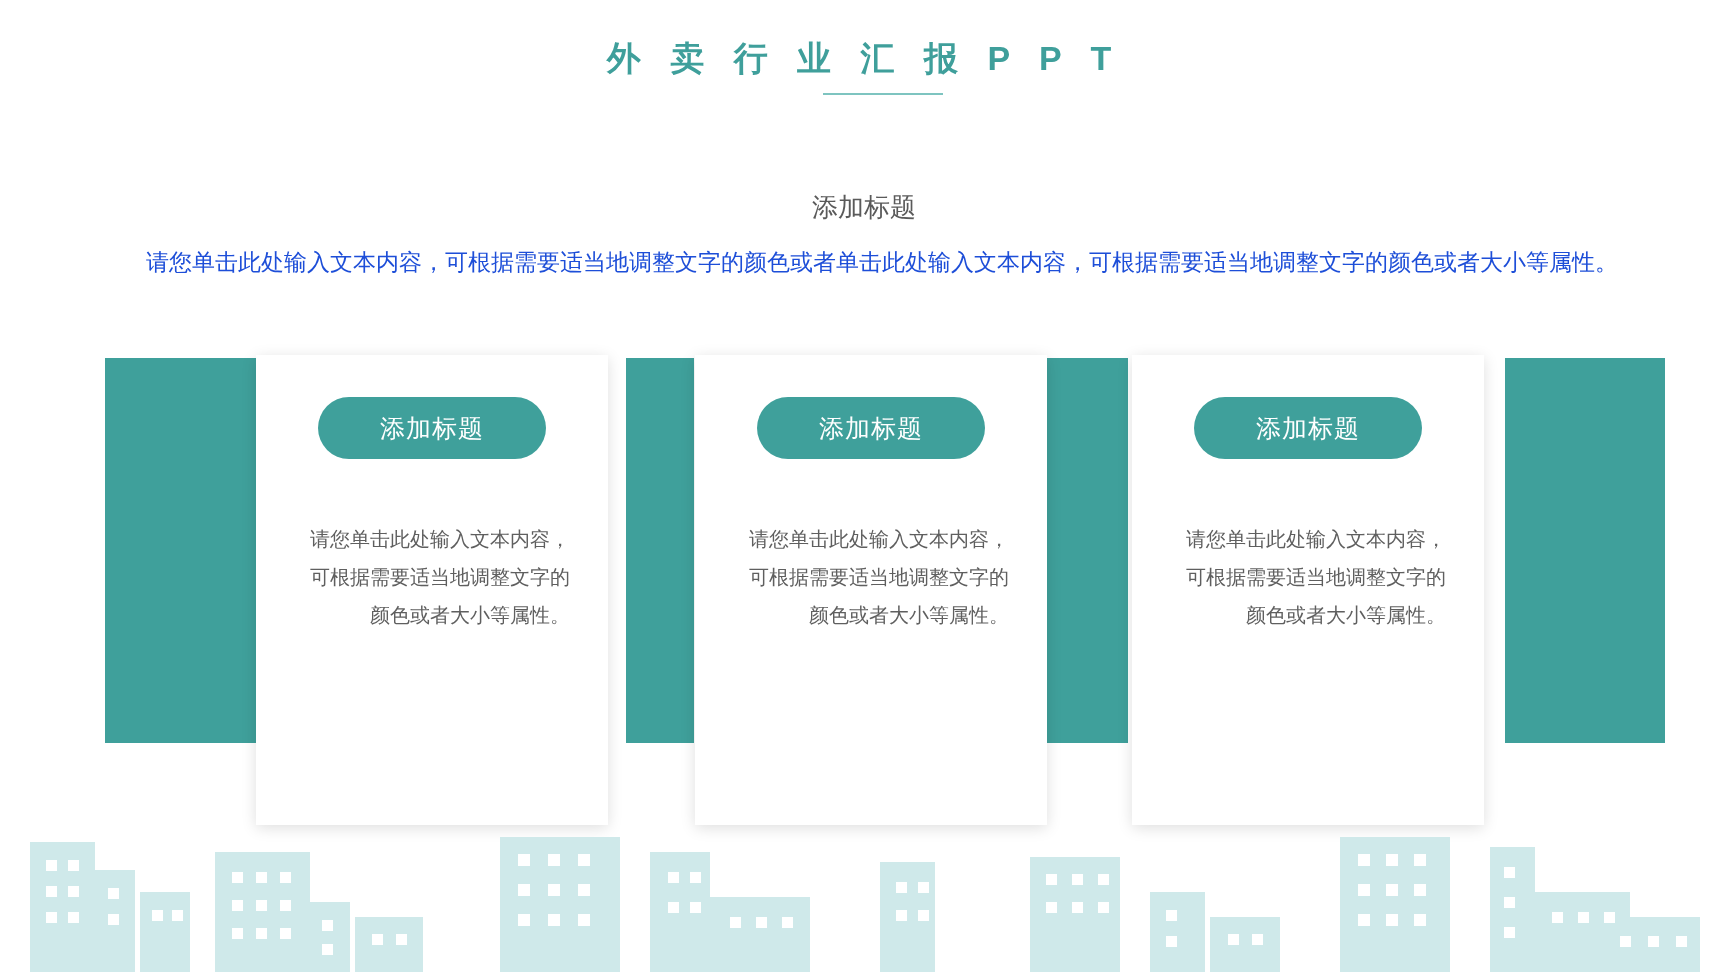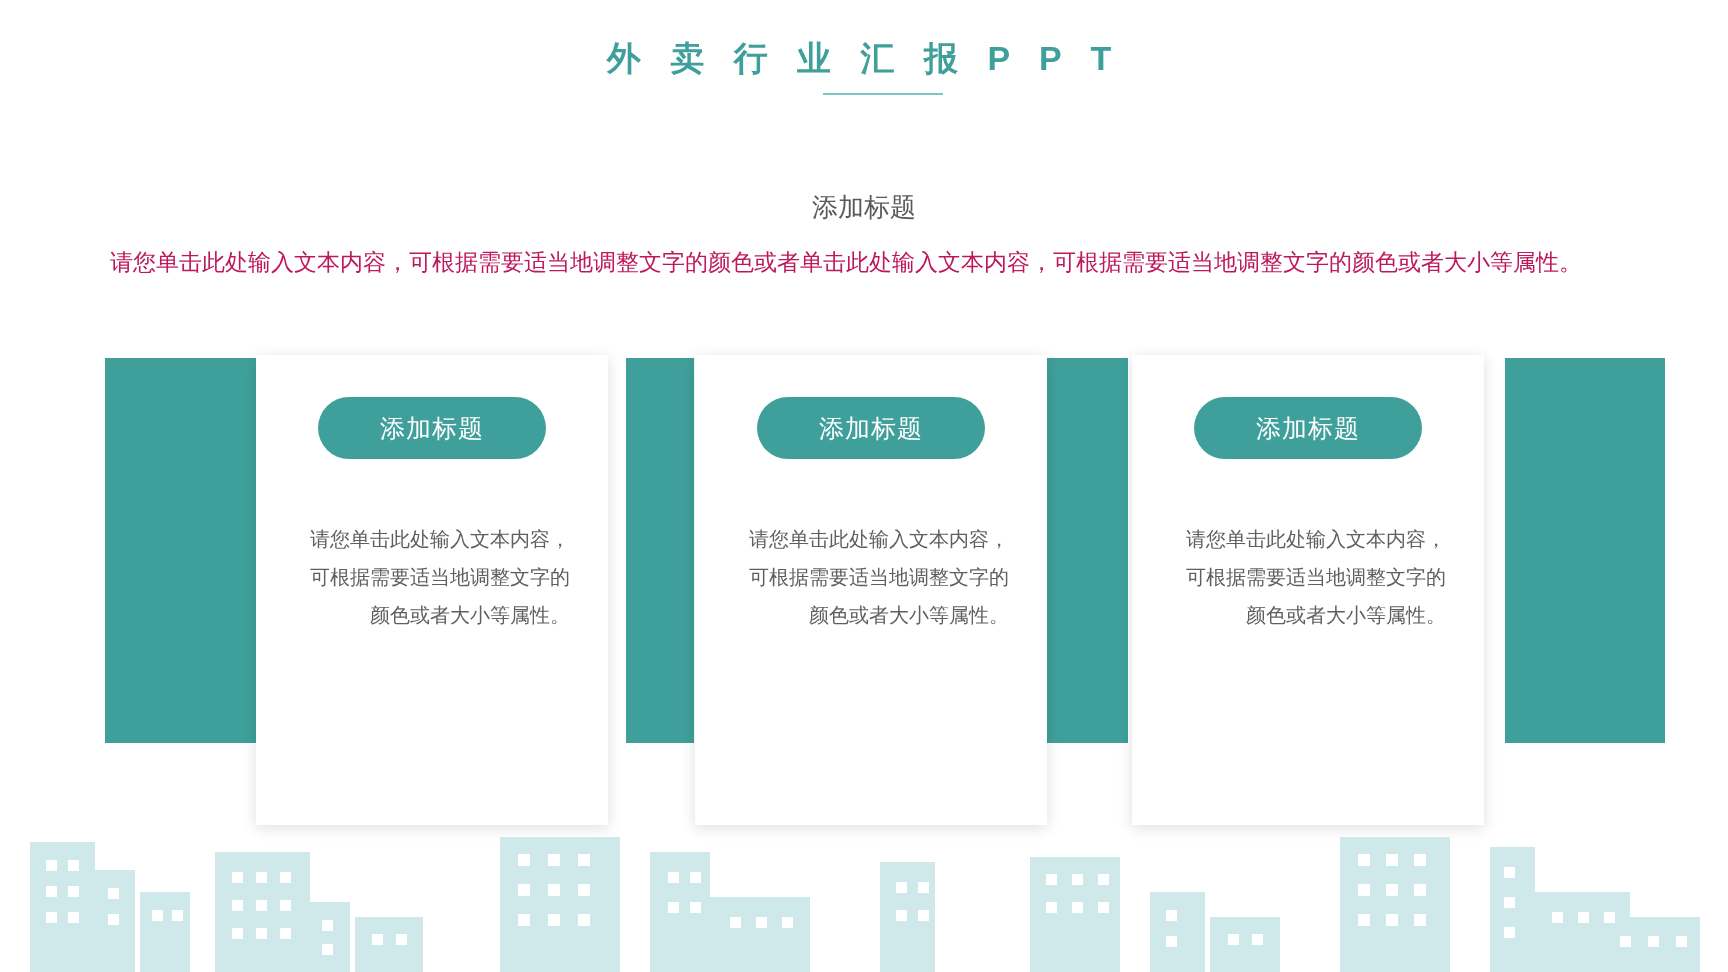--- a/index.html
+++ b/index.html
@@ -45,24 +45,24 @@
     width: 100%;
     text-align: center;
     font-size: 26px;
     color: #5a5a5a;
   }
   .subtext {
     position: absolute;
     top: 245px;
     left: 110px;
     width: 1508px;
-    text-align: left;
+    text-align: right;
     font-size: 23px;
     line-height: 1.55;
-    color: #be185d;
+    color: #1d4ed8;
   }
 
   
   .bars-layer {
     position: absolute;
     top: 358px;
     left: 0;
     width: 100%;
     height: 385px;
   }

